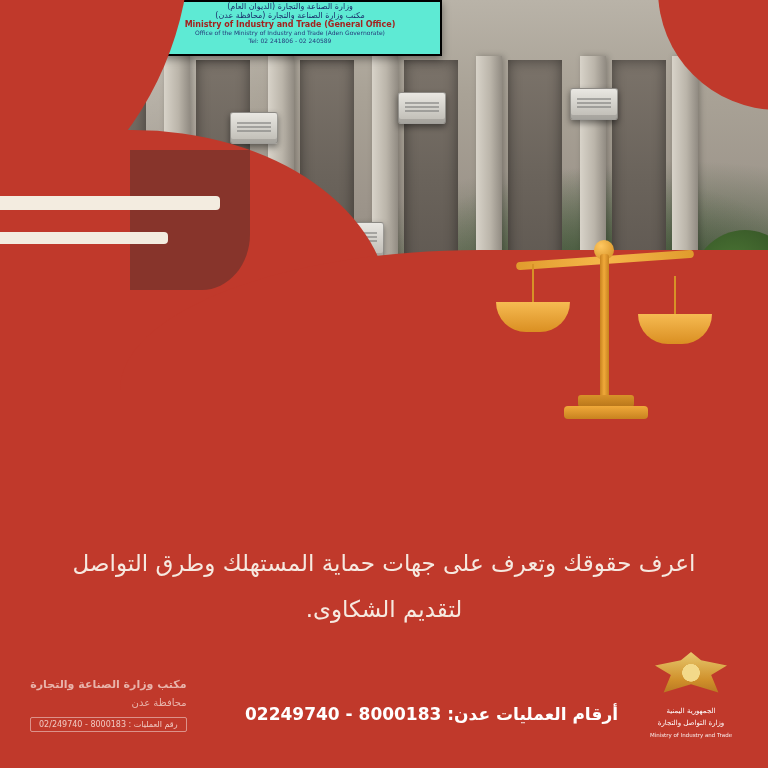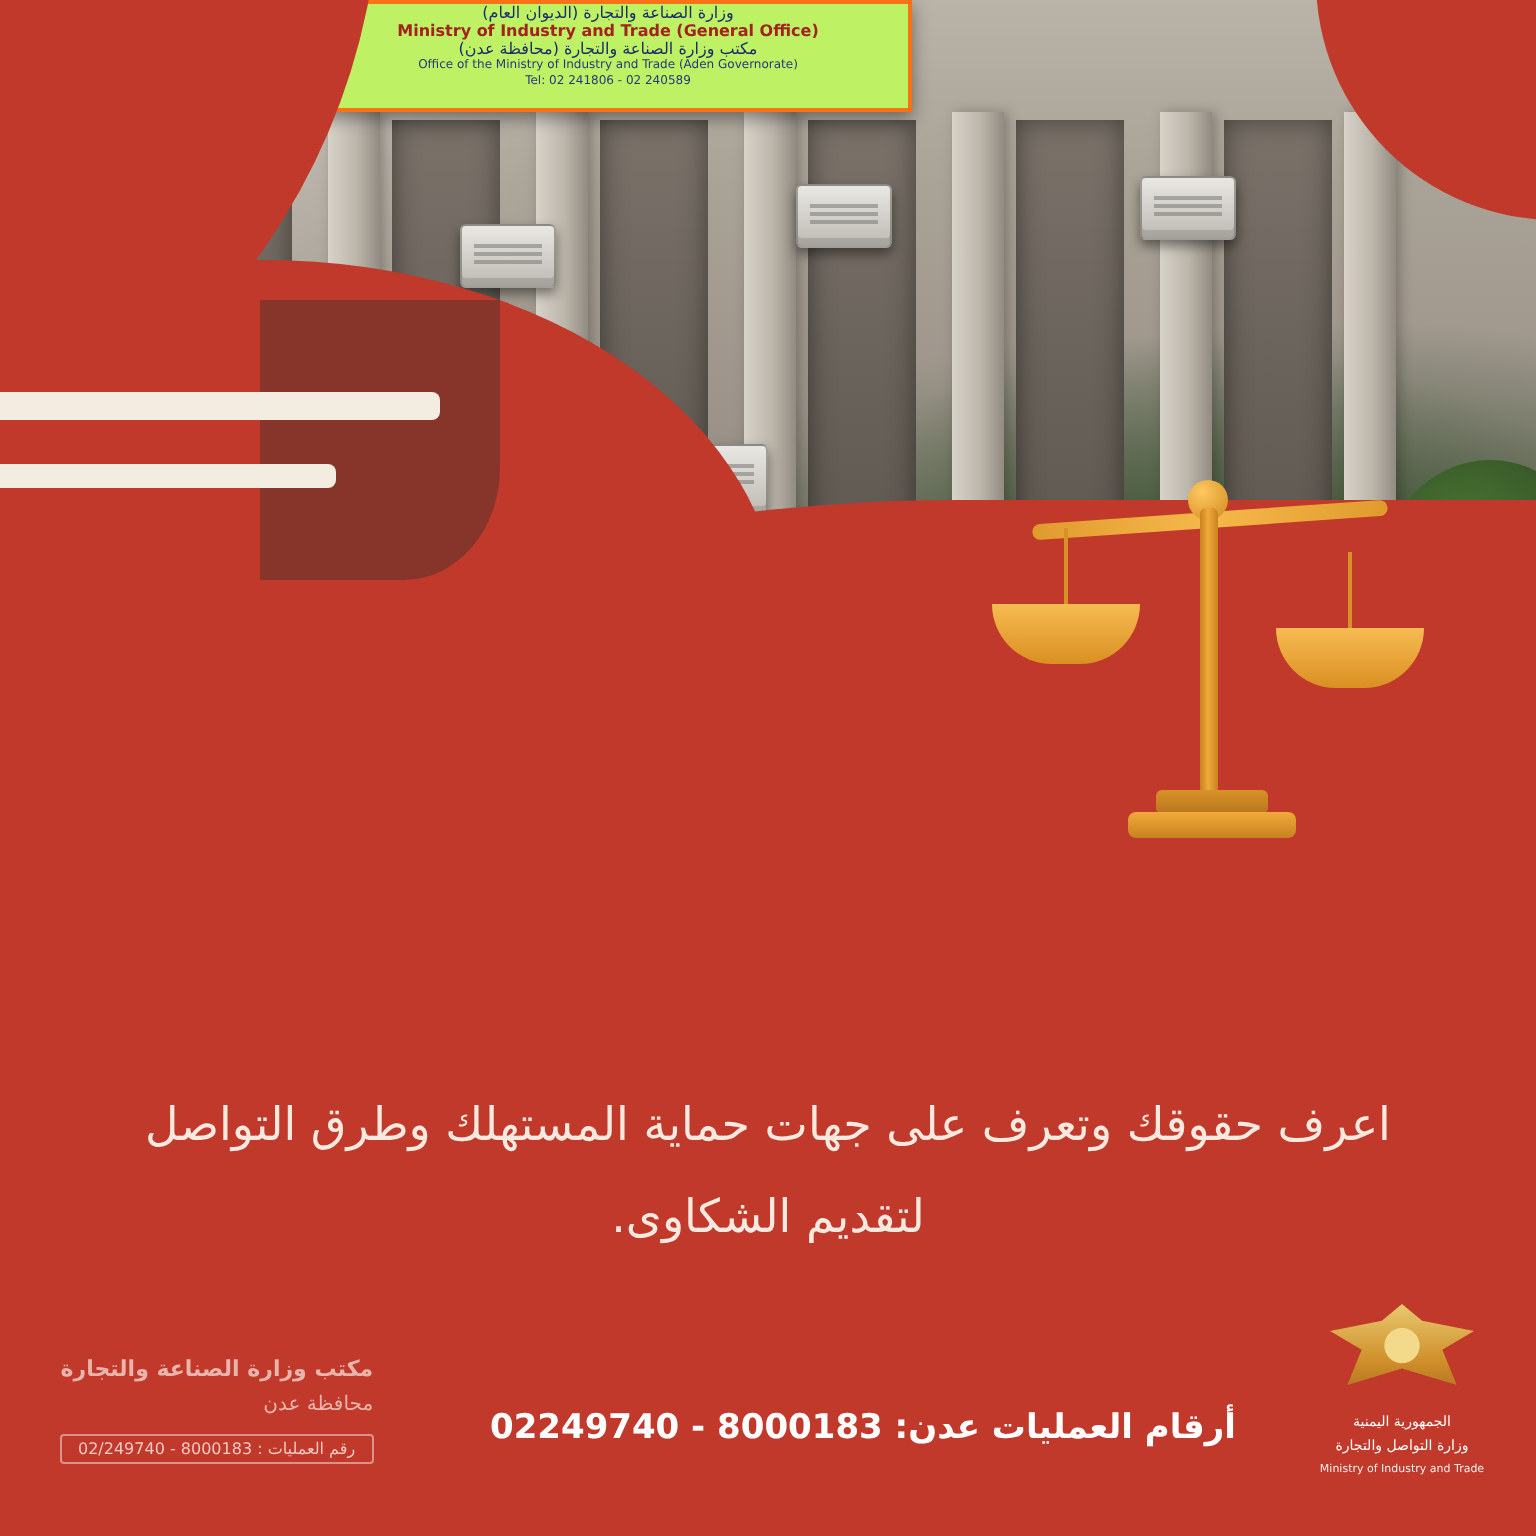--- a/index.html
+++ b/index.html
@@ -73,26 +73,26 @@
     left: 6px; right: 6px; top: 9px; height: 12px;
     background: repeating-linear-gradient(180deg, rgba(120,120,118,0.55) 0 2px, rgba(255,255,255,0) 2px 4px);
   }
   .window-dark {
     position: absolute;
     background: linear-gradient(180deg, #3b3a38, #23211f);
     border: 1px solid rgba(20,20,20,0.6);
   }
   .signboard {
     position: absolute;
-    left: 152px;
+    left: 138px;
     top: 0px;
     width: 300px;
     height: 52px;
-    background: #bef264;
-    border: 2px solid #f97316;
+    background: #5eead4;
+    border: 2px solid #000000;
     box-shadow: 0 3px 8px rgba(0,0,0,0.4);
     overflow: hidden;
   }
   .signboard .ln {
     text-align: center;
     font-size: 8px;
     line-height: 9px;
     color: #1a2d6b;
     font-family: "DejaVu Sans", sans-serif;
     white-space: nowrap;
@@ -259,21 +259,21 @@
   }
 
   
   .footer {
     position: absolute;
     left: 0; right: 0; bottom: 0;
     height: 130px;
   }
   .emblem {
     position: absolute;
-    right: 24px;
+    right: 34px;
     bottom: 24px;
     width: 86px;
     height: 92px;
     text-align: center;
   }
   .emblem .bird {
     width: 72px;
     height: 52px;
     margin: 0 auto;
     background:
@@ -357,22 +357,22 @@
 
       <div class="ac" style="left:74px; top:110px;"></div>
       <div class="ac" style="left:230px; top:112px;"></div>
       <div class="ac" style="left:398px; top:92px;"></div>
       <div class="ac" style="left:570px; top:88px;"></div>
       <div class="ac" style="left:326px; top:222px; width:56px; height:34px;"></div>
     </div>
 
     <div class="signboard">
       <div class="ln">وزارة الصناعة والتجارة (الديوان العام)</div>
+      <div class="ln">مكتب وزارة الصناعة والتجارة (محافظة عدن)</div>
       <div class="ln red">Ministry of Industry and Trade (General Office)</div>
-      <div class="ln">مكتب وزارة الصناعة والتجارة (محافظة عدن)</div>
       <div class="ln small">Office of the Ministry of Industry and Trade (Aden Governorate)</div>
       <div class="ln small">Tel: 02 241806 - 02 240589</div>
     </div>
 
     <div class="tree" style="left:470px; top:256px; width:170px; height:150px;"></div>
     <div class="tree" style="left:600px; top:290px; width:150px; height:140px;"></div>
     <div class="tree" style="left:690px; top:230px; width:110px; height:120px;"></div>
     <div class="fence"></div>
 
     <div class="red-blob-left"></div>

